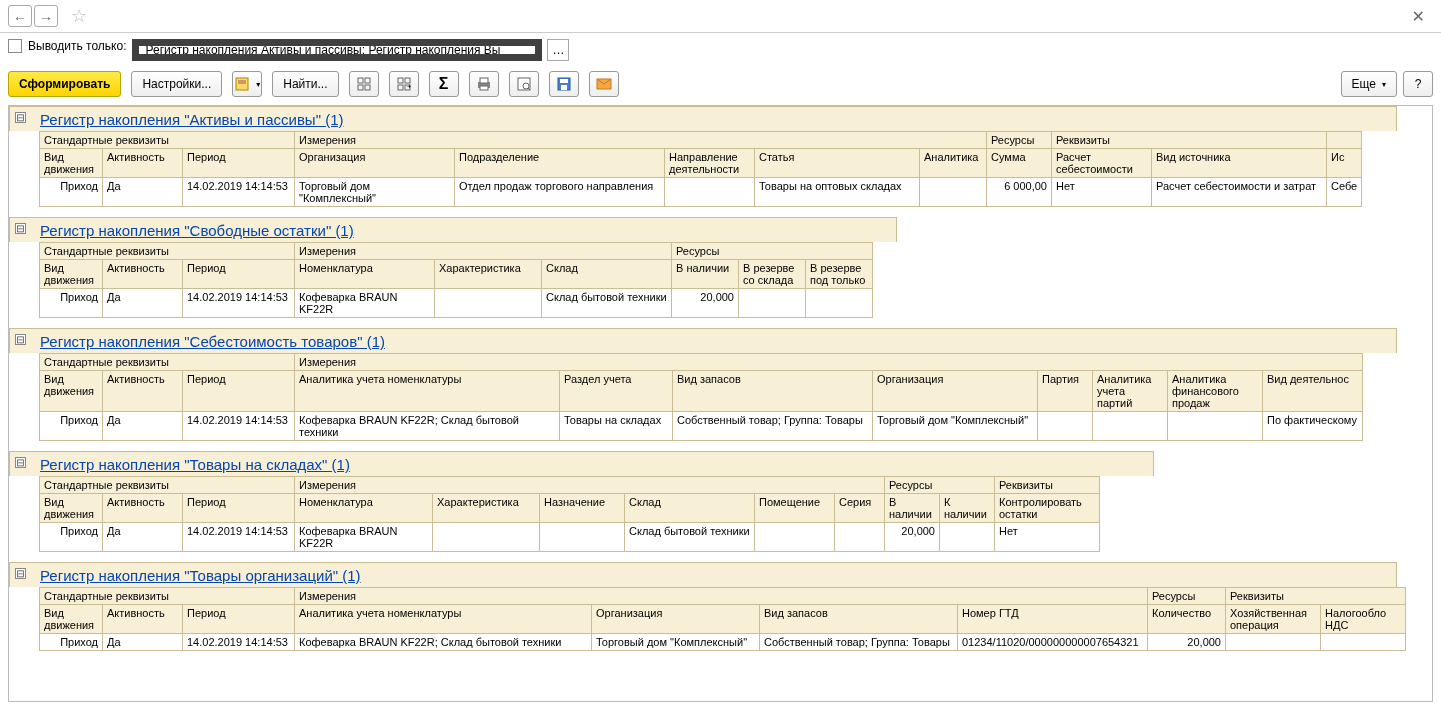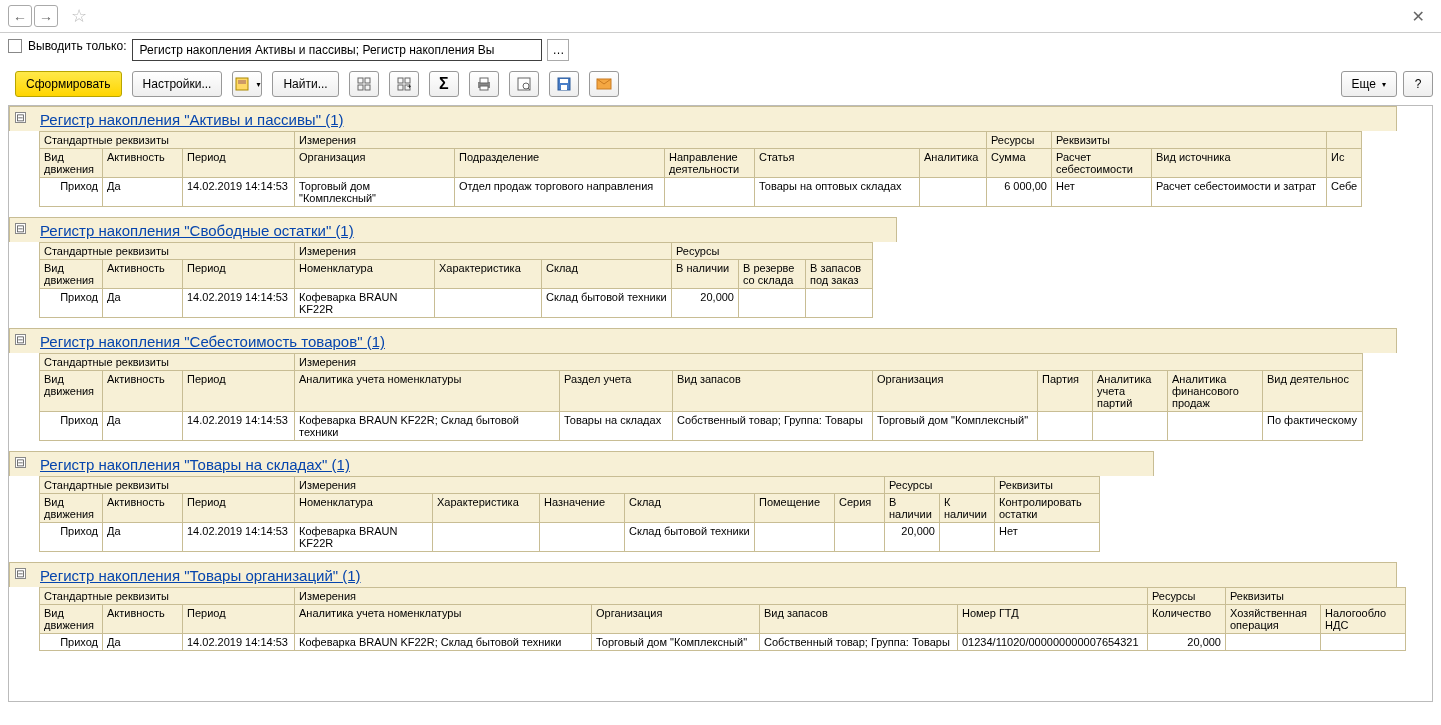--- a/index.html
+++ b/index.html
@@ -5,25 +5,25 @@
 * { box-sizing: border-box; margin: 0; padding: 0; }
 body { font-family: Arial, sans-serif; font-size: 12px; background: #fff; color: #000; }
 .topbar { display: flex; align-items: center; padding: 5px 8px; border-bottom: 1px solid #ccc; }
 .nav-btn { width: 24px; height: 22px; background: #fff; border: 1px solid #aaa; border-radius: 3px; margin-right: 2px; display: flex; align-items: center; justify-content: center; cursor: pointer; font-size: 14px; color: #666; }
 .star { width: 22px; height: 22px; margin: 0 8px; color: #bbb; font-size: 18px; display: flex; align-items: center; justify-content: center; cursor: pointer; }
 .title { font-size: 16px; }
 .close { margin-left: auto; font-size: 16px; color: #666; cursor: pointer; padding: 0 8px; }
 .filter-row { display: flex; padding: 6px 8px; gap: 6px; }
 .chk { width: 14px; height: 14px; border: 1px solid #888; background: #fff; cursor: pointer; }
 .filter-lbl { font-size: 12px; }
-.filter-inp { flex: 0 0 410px; border: 1px solid #404040; padding: 2px 6px; height: 22px; font-size: 12px; background: #fff; }
+.filter-inp { flex: 0 0 410px; border: 7px solid #404040; padding: 2px 6px; height: 22px; font-size: 12px; background: #fff; }
 .dots { width: 22px; height: 22px; border: 1px solid #aaa; background: #fff; cursor: pointer; display: flex; align-items: center; justify-content: center; font-size: 12px; margin-left: -1px; }
 .toolbar { display: flex; align-items: center; padding: 4px 8px; gap: 10px; }
 .btn { height: 26px; padding: 0 10px; border: 1px solid #999; border-radius: 3px; background: linear-gradient(#fff,#eee); cursor: pointer; display: flex; align-items: center; gap: 4px; font-size: 12px; }
-.btn-yellow { background: linear-gradient(#ffe94a,#ffd500); border-color: #b8a500; font-weight: 400; margin-left: 7px; }
+.btn-yellow { background: linear-gradient(#ffe94a,#ffd500); border-color: #b8a500; font-weight: 700; }
 .btn-icon { width: 30px; justify-content: center; padding: 0; }
 .btn .caret { font-size: 8px; margin-left: 2px; }
 .toolbar-right { margin-left: auto; display: flex; gap: 6px; }
 .report { border: 1px solid #bbb; margin: 4px 8px 8px 8px; overflow: auto; height: 597px; position: relative; }
 .rep-title { color: #138b3b; font-size: 18px; padding: 12px 6px 8px 36px; }
 .toggle { position: absolute; left: 6px; width: 11px; height: 11px; border: 1px solid #888; background: #fff; font-size: 10px; line-height: 9px; text-align: center; cursor: pointer; color: #444; }
 .sect { position: relative; }
 .sect-link { color: #0645ad; text-decoration: underline; font-size: 15px; padding: 4px 0 3px 30px; display: block; cursor: pointer; background: #f7f0d6; border: 1px solid #c8bd94; border-bottom: none; }
 table { border-collapse: collapse; margin-left: 30px; }
 td, th { border: 1px solid #c8bd94; padding: 2px 4px; font-size: 11px; text-align: left; vertical-align: top; font-weight: 400; }
@@ -174,21 +174,21 @@
           </tr>
     <tr>
       <th style="width:63px">Вид движения</th>
             <th style="width:80px">Активность</th>
             <th style="width:112px">Период</th>
       <th style="width:140px">Номенклатура</th>
             <th style="width:107px">Характеристика</th>
             <th style="width:130px">Склад</th>
       <th style="width:67px">В наличии</th>
             <th style="width:67px">В резерве со склада</th>
-            <th style="width:67px">В запасов под заказ</th>
+            <th style="width:67px">В резерве под только</th>
     </tr>
     <tr>
       <td class="r">Приход</td>
             <td>Да</td>
             <td>14.02.2019 14:14:53</td>
             <td>Кофеварка BRAUN KF22R</td>
       <td></td>
             <td>Склад бытовой техники</td>
             <td class="r">20,000</td>
             <td></td>

